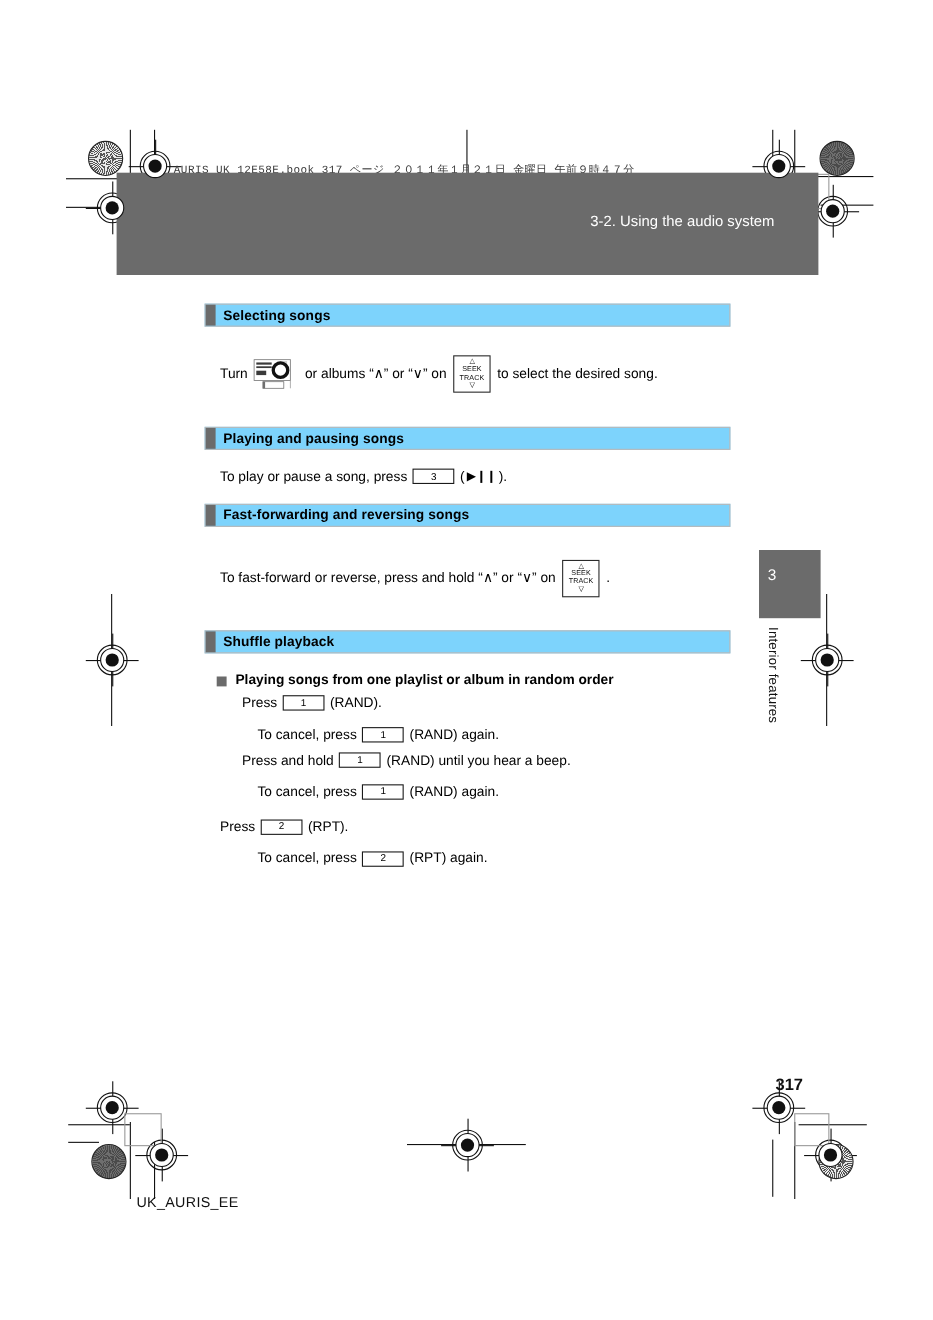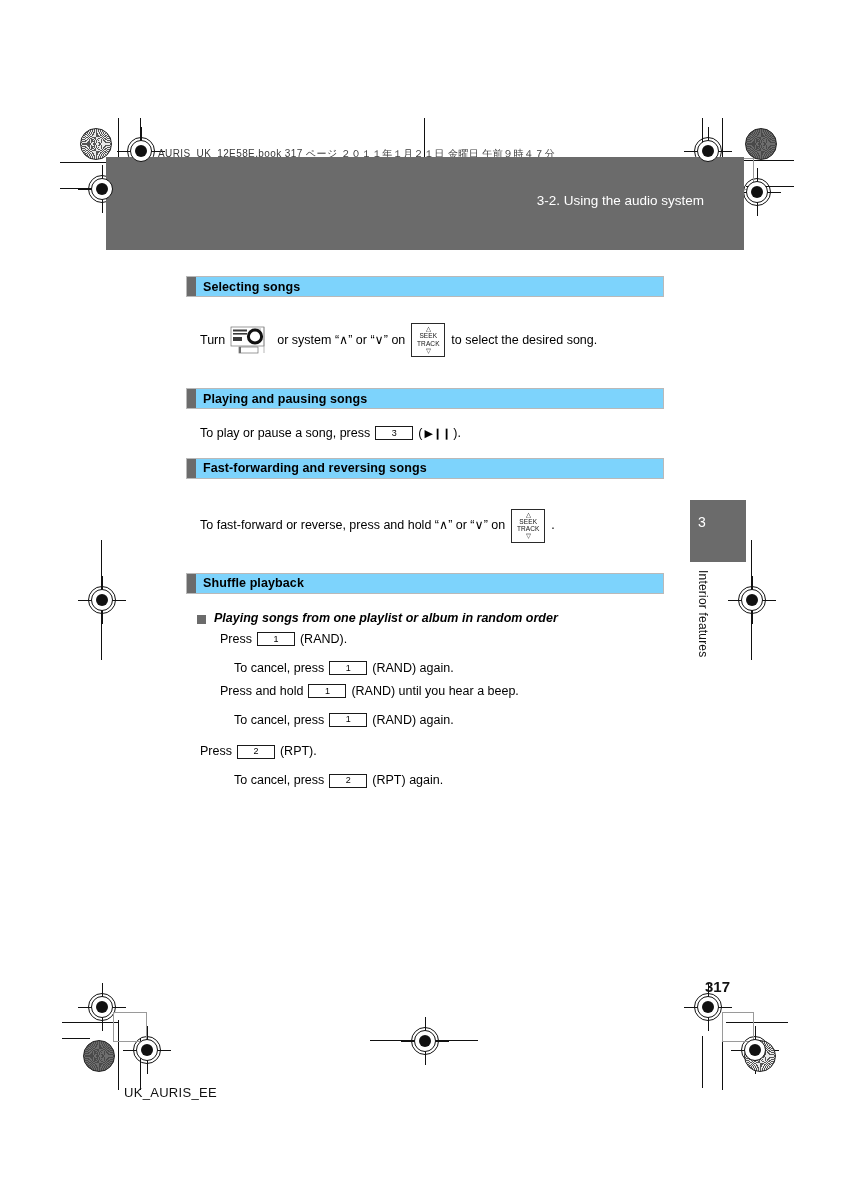--- a/index.html
+++ b/index.html
@@ -73,21 +73,21 @@
   .corner-box {
     position: absolute;
     border: 1px solid #9a9a9a;
   }
 
   
   .book-line {
     position: absolute;
     left: 158px;
     top: 147px;
-    font-family: Liberation Sans, sans-serif;
+    font-family: Liberation Mono, monospace;
     font-size: 10px;
     color: #3a3a3a;
     white-space: nowrap;
     letter-spacing: 0.4px;
   }
 
   .banner {
     position: absolute;
     left: 106px;
     top: 157px;
@@ -374,21 +374,21 @@
         <rect x="3" y="4.5" width="14" height="2" fill="#3a3a3a"></rect>
         <rect x="3" y="8" width="14" height="1.6" fill="#3a3a3a"></rect>
         <rect x="3" y="12" width="9" height="4" fill="#3a3a3a"></rect>
         <rect x="22" y="3.2" width="9" height="2.2" fill="#cfcfcf"></rect>
         <circle cx="25" cy="11.5" r="6.6" fill="none" stroke="#111111" stroke-width="3"></circle>
         <rect x="9" y="22" width="19" height="6" fill="#ffffff" stroke="#6f6f6f" stroke-width="0.7"></rect>
         <rect x="9" y="22" width="2" height="6" fill="#6f6f6f"></rect>
         <line x1="34" y1="2" x2="34" y2="28" stroke="#9a9a9a" stroke-width="0.7"></line>
       </svg>
     </span>
-    <span>or system “∧” or “∨” on</span>
+    <span>or albums “∧” or “∨” on</span>
     <span class="seekbtn">
       <span class="arw">△</span>
       <span class="lbl">SEEK</span>
       <span class="lbl">TRACK</span>
       <span class="arw">▽</span>
     </span>
     <span>to select the desired song.</span>
   </div>
 
   <div class="sec-head" style="margin-top:31px;">
@@ -416,21 +416,21 @@
       <span class="arw">▽</span>
     </span>
     <span>.</span>
   </div>
 
   <div class="sec-head" style="margin-top:30px;text-decoration:underline;">
     <span class="tabmark"></span>
     <span class="sec-title">Shuffle playback</span>
   </div>
 
-  <div class="bullet-head" style="margin-top:17px; padding-left:11px;font-style:italic;">
+  <div class="bullet-head" style="margin-top:17px; padding-left:11px;">
     <span class="sq"></span>
     <span>Playing songs from one playlist or album in random order</span>
   </div>
   <div class="body-line indent1" style="margin-top:6px;">
     <span>Press</span>
     <span class="keybox">1</span>
     <span>(RAND).</span>
   </div>
   <div class="body-line indent2" style="margin-top:12px;">
     <span>To cancel, press</span>

